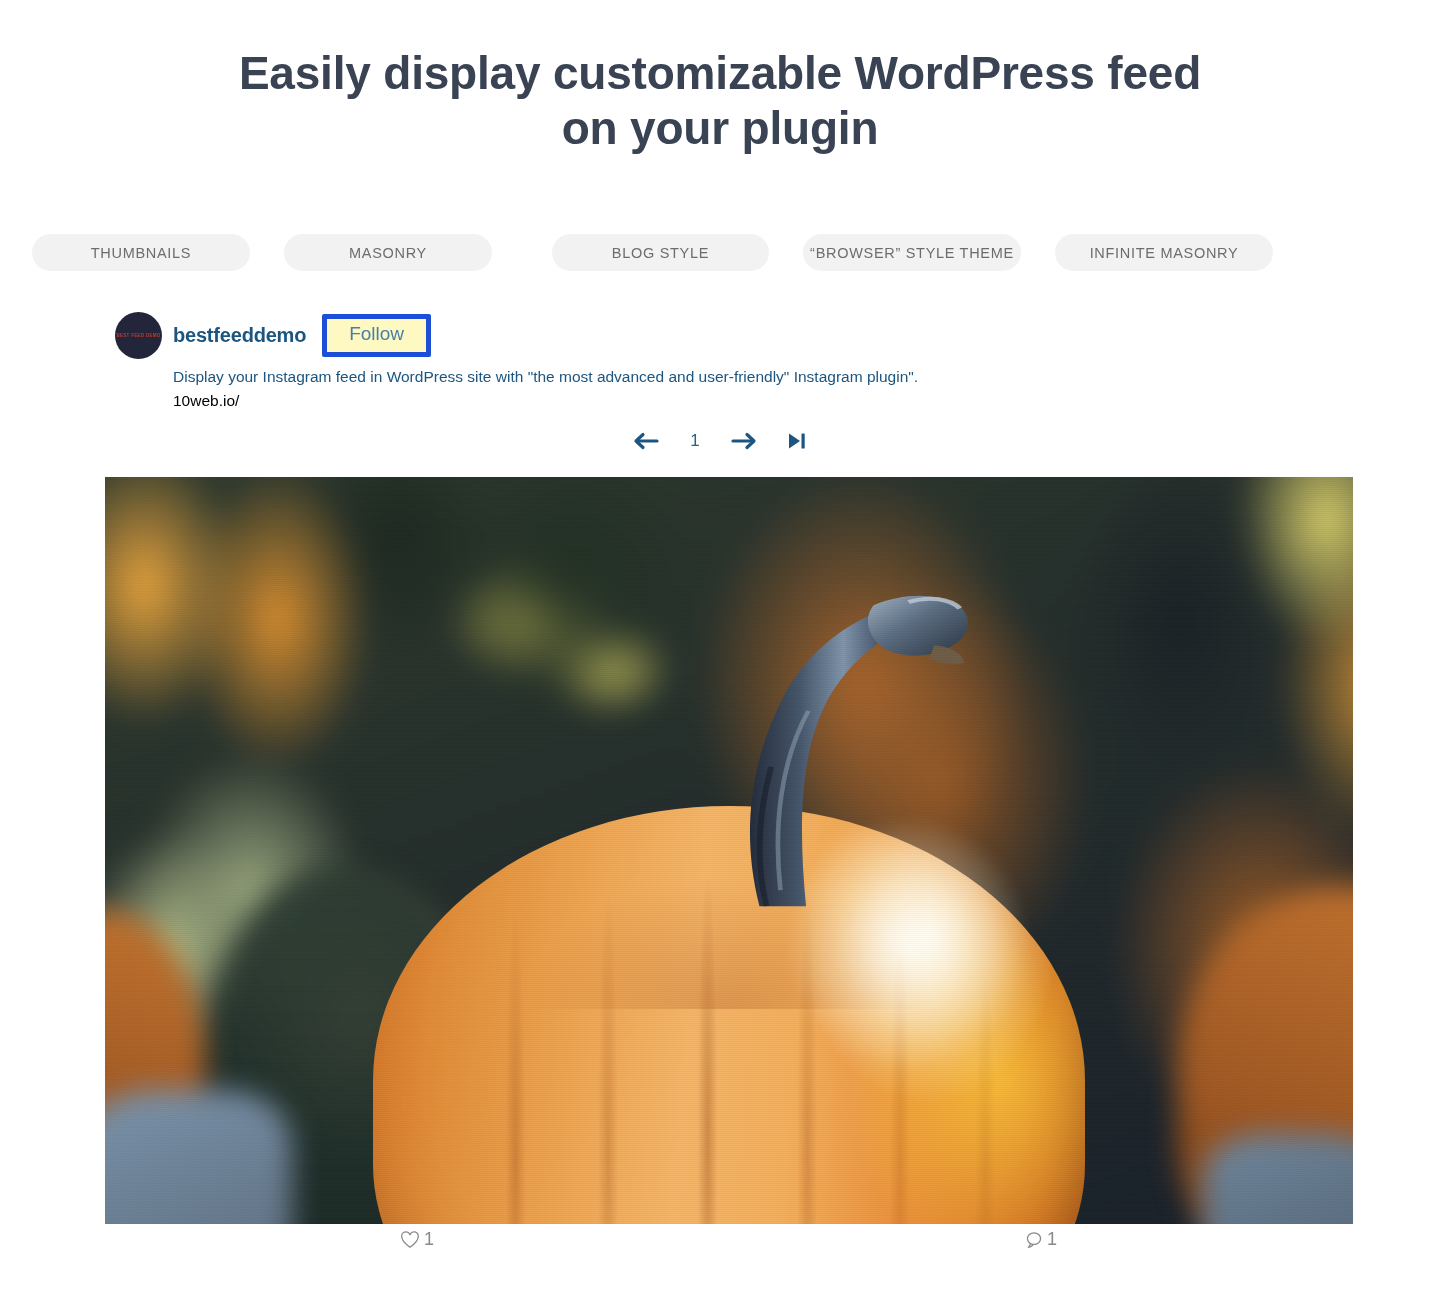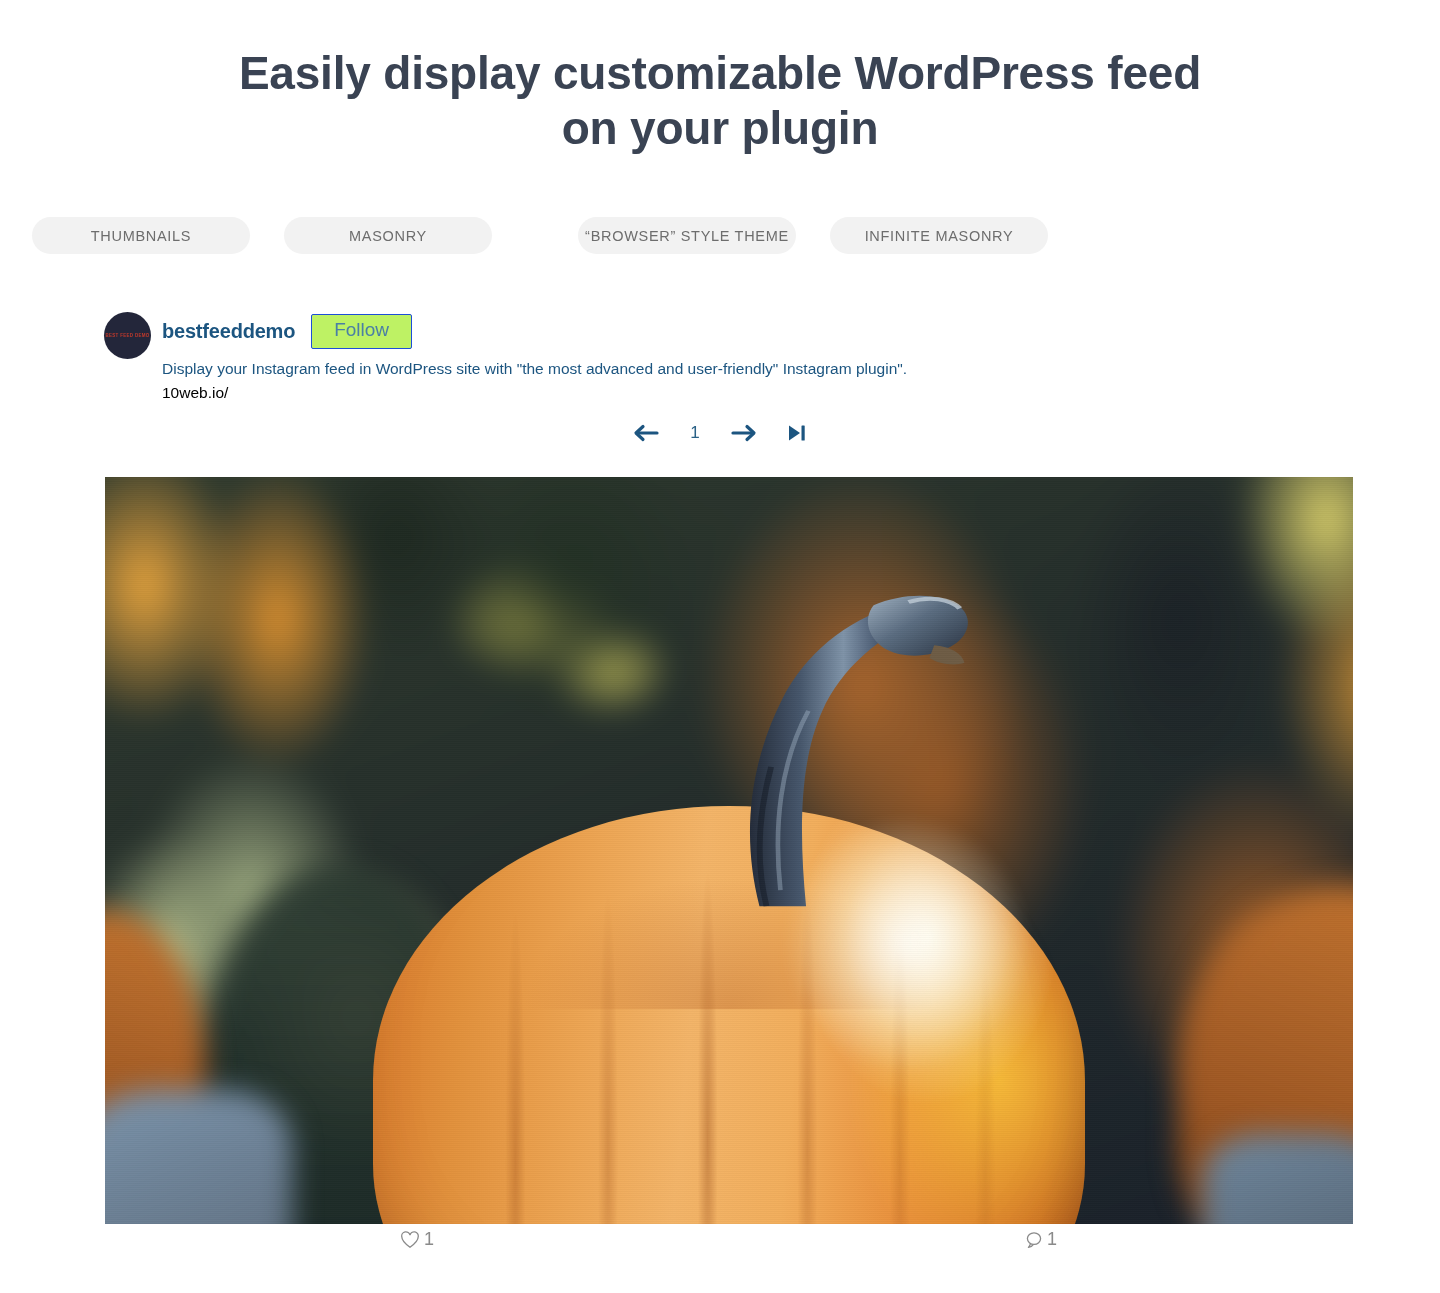--- a/index.html
+++ b/index.html
@@ -25,21 +25,21 @@
     font-size: 46px;
     line-height: 1.19;
     font-weight: 800;
     letter-spacing: -0.2px;
   }
   .headline .l2 { display: block; }
 
   
   .tabbar {
     position: absolute;
-    top: 217px;
+    top: 234px;
     left: 32px;
     width: 1382px;
     display: flex;
     align-items: center;
     gap: 8px;
   }
   .tab {
     height: 37px;
     border-radius: 19px;
     background: #f2f2f2;
@@ -64,20 +64,21 @@
   
   .feed {
     position: absolute;
     top: 300px;
     left: 0;
     width: 1440px;
   }
   .profile {
     padding-left: 104px;
     padding-right: 76px;
+    margin-left: 11px;
   }
   .prow {
     display: flex;
     align-items: flex-start;
     gap: 0;
   }
   .avatar {
     width: 47px; height: 47px;
     border-radius: 50%;
     background: #23263a;
@@ -98,22 +99,22 @@
   }
   .pinfo { margin-left: 11px; padding-top: 14px; }
   .pname-row { display: flex; align-items: center; gap: 16px; }
   .pname {
     color: #1c5580;
     font-size: 20px;
     font-weight: 700;
     letter-spacing: -0.2px;
   }
   .follow-btn {
-    border: 1px solid #1d4ed8;
-    background: #bef264;
+    border: 5px solid #1d4ed8;
+    background: #fef9c3;
     color: #4a7fa5;
     font-size: 19px;
     padding: 4px 22px 6px 22px;
     border-radius: 2px;
     cursor: pointer;
     font-family: "Liberation Sans", sans-serif;
     line-height: 1.2;
   }
   .stats {
     display: flex;
@@ -311,20 +312,21 @@
     <span>Easily display customizable WordPress feed</span>
     <span class="l2">on your plugin</span>
   </h1>
 
   <div class="tabbar">
     <button class="tab" style="width:218px">THUMBNAILS</button>
     <div class="tab-sp"></div>
     <button class="tab" style="width:208px">MASONRY</button>
     <div class="tab-sp"></div>
     <div class="tab-sp"></div>
+    <button class="tab" style="width:217px">BLOG STYLE</button>
     <div class="tab-sp"></div>
     <button class="tab" style="width:218px">“BROWSER” STYLE THEME</button>
     <div class="tab-sp"></div>
     <button class="tab" style="width:218px">INFINITE MASONRY</button>
   </div>
 
   <div class="feed">
     <div class="profile">
       <div class="prow">
         <div class="avatar">

